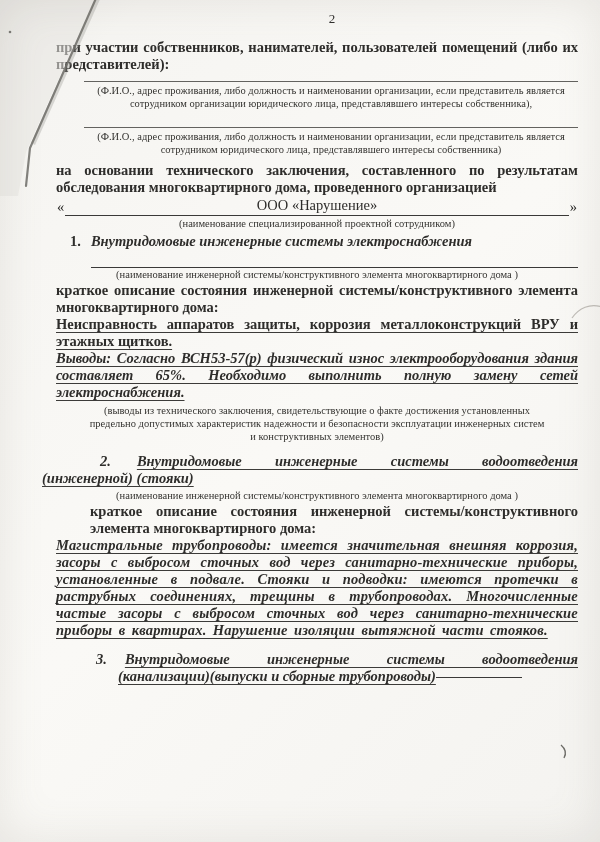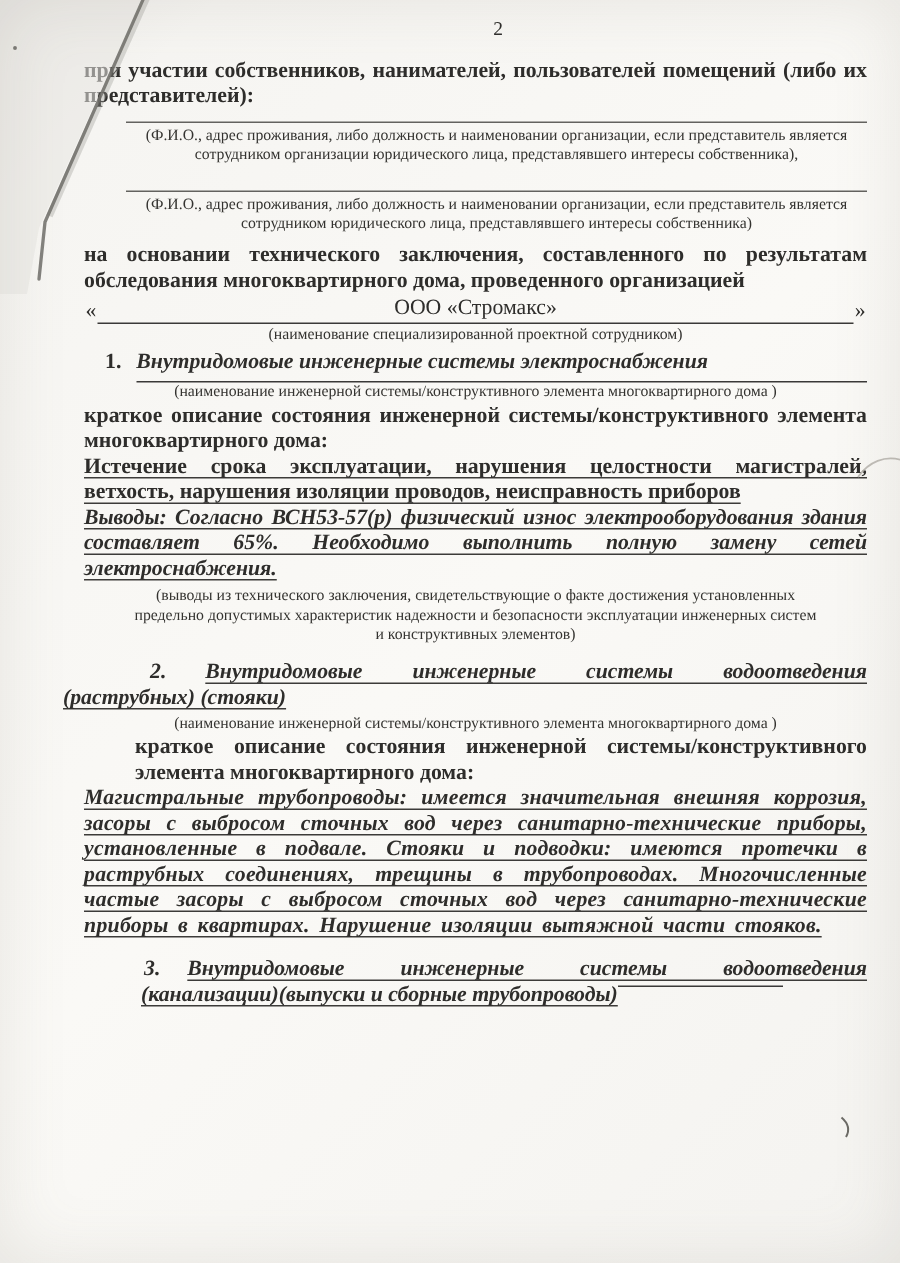--- a/index.html
+++ b/index.html
@@ -26,32 +26,32 @@
   .smallcap{font-size:10.5px;line-height:13px;text-align:center;color:#343330;}
   .sig1{margin-bottom:17px;}
   .sig2{margin-bottom:6px;}
   .orgrow{display:flex;align-items:flex-end;margin:1px 0 1px;}
   .orgfill{flex:1;text-align:center;border-bottom:1.2px solid #3a3938;padding-bottom:1px;}
   .q{padding:0 1px;}
   .orgcap{margin-bottom:2px;}
   .scope{margin-bottom:3px;}
   .sechead1{display:flex;margin-top:3px;align-items:baseline;}
   .secnum{font-weight:bold;margin-left:14px;margin-right:10px;white-space:nowrap;}
-  .sectitle1{flex:1;border-bottom:1.4px solid #3a3938;padding-bottom:4px;font-style:italic;}
+  .sectitle1{flex:1;border-bottom:1.4px solid #3a3938;padding-bottom:17px;font-style:italic;}
   .syscap{margin-bottom:1px;font-family:Liberation Serif, serif;}
   .footcap{width:88%;margin:3px auto 10px;}
   .h2l1{display:flex;}
   .secnum2{margin-left:44px;margin-right:26px;white-space:nowrap;}
   .secnum3{margin-left:40px;margin-right:18px;white-space:nowrap;}
   .jl{flex:1;display:block;text-align:justify;text-align-last:justify;}
   .h2l2{margin-left:-14px;margin-bottom:2px;}
   .indent{padding-left:34px;}
   .gap{margin-top:9px;}
   .sechead3{margin-top:12px;}
-  .h3l2{display:flex;margin-left:38px;margin-right:56px;align-items:flex-start;}
+  .h3l2{display:flex;margin-left:62px;margin-right:56px;align-items:center;}
   .fillrule{flex:1;border-bottom:1.4px solid #3a3938;height:2px;margin-bottom:1px;}
 </style>
 </head>
 <body>
 
 <div class="page">
 
   <div class="content">
 
     <div class="pageno">2</div>
@@ -65,44 +65,44 @@
 
     <div class="sigblock sig2">
       <div class="sigrule"></div>
       <div class="smallcap">(Ф.И.О., адрес проживания, либо должность и наименовании организации, если представитель является сотрудником юридического лица, представлявшего интересы собственника)</div>
     </div>
 
     <p class="p just">на основании технического заключения, составленного по результатам обследования многоквартирного дома, проведенного организацией</p>
 
     <div class="orgrow">
       <span class="q">«</span>
-      <span class="orgfill">ООО «Стромакс»</span>
+      <span class="orgfill">ООО «Нарушение»</span>
       <span class="q">»</span>
     </div>
     <div class="smallcap orgcap">(наименование специализированной проектной сотрудником)</div>
 
 
     <div class="sechead1">
       <span class="secnum">1.</span>
       <span class="sectitle1 b it">Внутридомовые инженерные системы электроснабжения</span>
     </div>
     <div class="smallcap syscap">(наименование инженерной системы/конструктивного элемента многоквартирного дома )</div>
 
     <p class="p just">краткое описание состояния инженерной системы/конструктивного элемента многоквартирного дома:</p>
-    <p class="p just u">Истечение срока эксплуатации, нарушения целостности магистралей, ветхость, нарушения изоляции проводов, неисправность приборов</p>
+    <p class="p just u">Неисправность аппаратов защиты, коррозия  металлоконструкций ВРУ и этажных щитков.</p>
     <p class="p just u it">Выводы: Согласно ВСН53-57(р) физический износ электрооборудования здания составляет 65%. Необходимо выполнить полную замену сетей электроснабжения.</p>
 
     <div class="smallcap footcap">(выводы из технического заключения, свидетельствующие о факте достижения установленных предельно допустимых характеристик надежности и безопасности эксплуатации инженерных систем и конструктивных элементов)</div>
 
     <div>
       <div class="h2l1">
         <span class="secnum2 b it">2.</span>
         <span class="jl b it u">Внутридомовые инженерные системы водоотведения</span>
       </div>
-      <div class="h2l2"><span class="b it u">(раструбных) (стояки)</span></div>
+      <div class="h2l2"><span class="b it u">(инженерной) (стояки)</span></div>
     </div>
     <div class="smallcap syscap">(наименование инженерной системы/конструктивного элемента многоквартирного дома )</div>
 
     <p class="p just indent">краткое описание состояния инженерной системы/конструктивного элемента многоквартирного дома:</p>
     <p class="p just u it sp">Магистральные трубопроводы: имеется значительная внешняя коррозия, засоры с выбросом сточных вод через санитарно-технические приборы, установленные в подвале. Стояки и подводки: имеются протечки в раструбных соединениях, трещины в трубопроводах. Многочисленные частые засоры с выбросом сточных вод через санитарно-технические приборы в квартирах. Нарушение изоляции вытяжной части стояков.</p>
 
     <div class="sechead3">
       <div class="h2l1">
         <span class="secnum3 b it">3.</span>
         <span class="jl b it u">Внутридомовые инженерные системы водоотведения</span>

